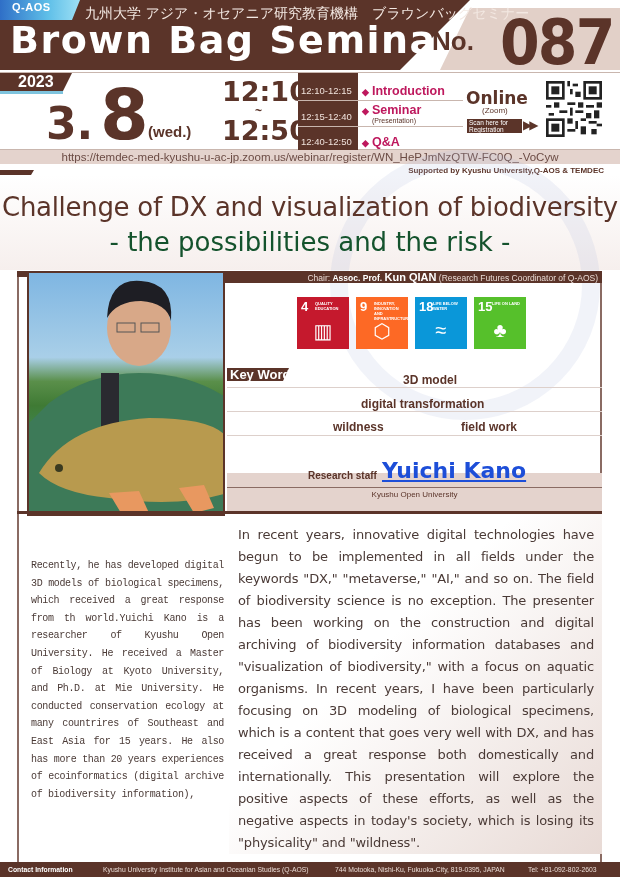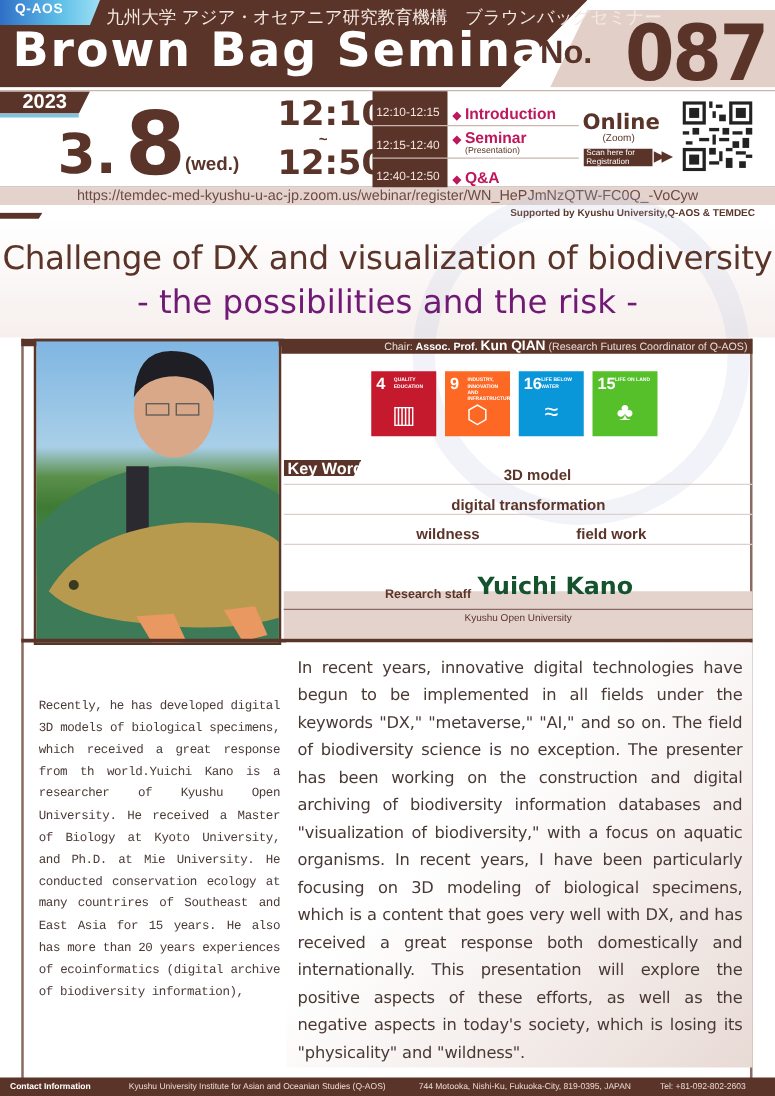--- a/index.html
+++ b/index.html
@@ -45,21 +45,21 @@
   
   .url-band { position: absolute; left: 0; top: 150px; width: 620px; height: 14px; background: #e4d3cd; }
   .url-text { position: absolute; left: 0; top: 150px; width: 620px; text-align: center; font-size: 11.5px; color: #6b4b44; line-height: 14px; }
   .support { position: absolute; right: 16px; top: 166px; font-size: 8px; font-weight: bold; color: #5b3429; }
   .corner-tab { position: absolute; left: 0; top: 170px; width: 34px; height: 10px; background: #5b3429; clip-path: polygon(0 0, 34px 0, 28px 10px, 0 10px); }
 
   
   .title-area { position: absolute; left: 0; top: 175px; width: 620px; height: 95px; background: linear-gradient(180deg,#ffffff 0%,#f6efed 100%); }
   .watermark { position: absolute; left: 330px; top: 150px; width: 270px; height: 270px; border-radius: 50%; border: 18px solid rgba(180,190,220,0.18); }
   .title-1 { position: absolute; left: 0; top: 192px; width: 620px; text-align: center; font-size: 26px; color: #5b3429; font-family: "DejaVu Sans", sans-serif; letter-spacing: -0.3px; }
-  .title-2 { position: absolute; left: 0; top: 227px; width: 620px; text-align: center; font-size: 26px; color: #701a75; font-family: "DejaVu Sans", sans-serif; }
+  .title-2 { position: absolute; left: 0; top: 227px; width: 620px; text-align: center; font-size: 26px; color: #14532d; font-family: "DejaVu Sans", sans-serif; }
 
   
   .card-frame { position: absolute; left: 17px; top: 271px; width: 585px; height: 595px; border-left: 2px solid #8a6b63; border-right: 2px solid #8a6b63; }
   .chair-bar { position: absolute; left: 225px; top: 271px; width: 377px; height: 12px; background: #5b3429; }
   .chair-text { position: absolute; right: 22px; top: 271px; font-size: 8.5px; color: #e9dbd5; line-height: 12px; white-space: nowrap; }
   .chair-text b { color: #fff; margin-top: 10px; }
   .chair-text .big { font-size: 11px; }
   .photo-top { position: absolute; left: 17px; top: 271px; width: 210px; height: 6px; background: #5b3429; }
   .photo { position: absolute; left: 27px; top: 271px; width: 198px; height: 245px; border: 2px solid #5b3429; overflow: hidden; background: linear-gradient(180deg,#7fb6e2 0%,#a9cfe8 35%,#5a8f4a 45%,#3f7a34 55%,#3e8a58 70%,#b59b4a 80%,#8a7a4a 100%); }
 
@@ -71,21 +71,21 @@
 
   .kw-tab { position: absolute; left: 227px; top: 368px; width: 62px; height: 13px; background: #5b3429; clip-path: polygon(0 0, 62px 0, 56px 13px, 0 13px); }
   .kw-tab-text { position: absolute; left: 230px; top: 368px; font-size: 13px; font-weight: bold; color: #fff; line-height: 13px; }
   .kw-line { position: absolute; left: 227px; width: 375px; height: 1px; background: #ddd0cb; }
   .kw { position: absolute; font-size: 12px; font-weight: bold; color: #5b3429; white-space: nowrap; }
 
   .name-band { position: absolute; left: 227px; top: 473px; width: 375px; height: 38px; background: #e4d3cd; }
   .name-line { position: absolute; left: 227px; top: 487px; width: 375px; height: 1px; background: #8a6b63; }
   .name-bottom { position: absolute; left: 17px; top: 511px; width: 585px; height: 3px; background: #5b3429; }
   .role { position: absolute; left: 308px; top: 470px; font-size: 10px; font-weight: bold; color: #5b3429; }
-  .name { position: absolute; left: 382px; top: 458px; font-size: 19px; font-weight: bold; color: #14532d; font-family: "DejaVu Sans", sans-serif; }
+  .name { position: absolute; left: 382px; top: 458px; font-size: 22px; font-weight: bold; color: #1d4ed8; font-family: "DejaVu Sans", sans-serif; text-decoration: underline; }
   .aff { position: absolute; left: 227px; top: 490px; width: 375px; text-align: center; font-size: 8px; color: #5b3429; }
 
   .bio { position: absolute; left: 31px; top: 557px; width: 193px; font-size: 10px; line-height: 17.6px; color: #4a3a36; text-align: justify; font-family: Liberation Mono, monospace; letter-spacing: -0.35px; }
   .abs-bg { position: absolute; left: 229px; top: 514px; width: 373px; height: 340px; background: linear-gradient(135deg,#ffffff 40%,#e8dad5 100%); }
   .abstract { position: absolute; left: 238px; top: 524px; width: 356px; font-size: 13px; line-height: 22px; color: #4a3a36; text-align: justify; font-family: "DejaVu Sans", sans-serif; letter-spacing: -0.15px; }
 
   
   .footer { position: absolute; left: 0; top: 862px; width: 620px; height: 15px; background: #5b3429; }
   .foot-label { position: absolute; left: 8px; top: 862px; font-size: 6.8px; font-weight: bold; color: #fff; line-height: 15px; }
   .foot-inst { position: absolute; left: 103px; top: 862px; font-size: 6.8px; color: #eadcd6; line-height: 15px; white-space: nowrap; }
@@ -216,21 +216,21 @@
     <span class="num">4</span>
     <span class="lbl">QUALITY EDUCATION</span>
     <span class="ic">▥</span>
   </div>
   <div class="sdg" style="background:#fd6925">
     <span class="num">9</span>
     <span class="lbl">INDUSTRY, INNOVATION AND INFRASTRUCTURE</span>
     <span class="ic">⬡</span>
   </div>
   <div class="sdg" style="background:#0a97d9">
-    <span class="num">16</span>
+    <span class="num">18</span>
     <span class="lbl">LIFE BELOW WATER</span>
     <span class="ic">≈</span>
   </div>
   <div class="sdg" style="background:#56c02b">
     <span class="num">15</span>
     <span class="lbl">LIFE ON LAND</span>
     <span class="ic">♣</span>
   </div>
 </div>
 

